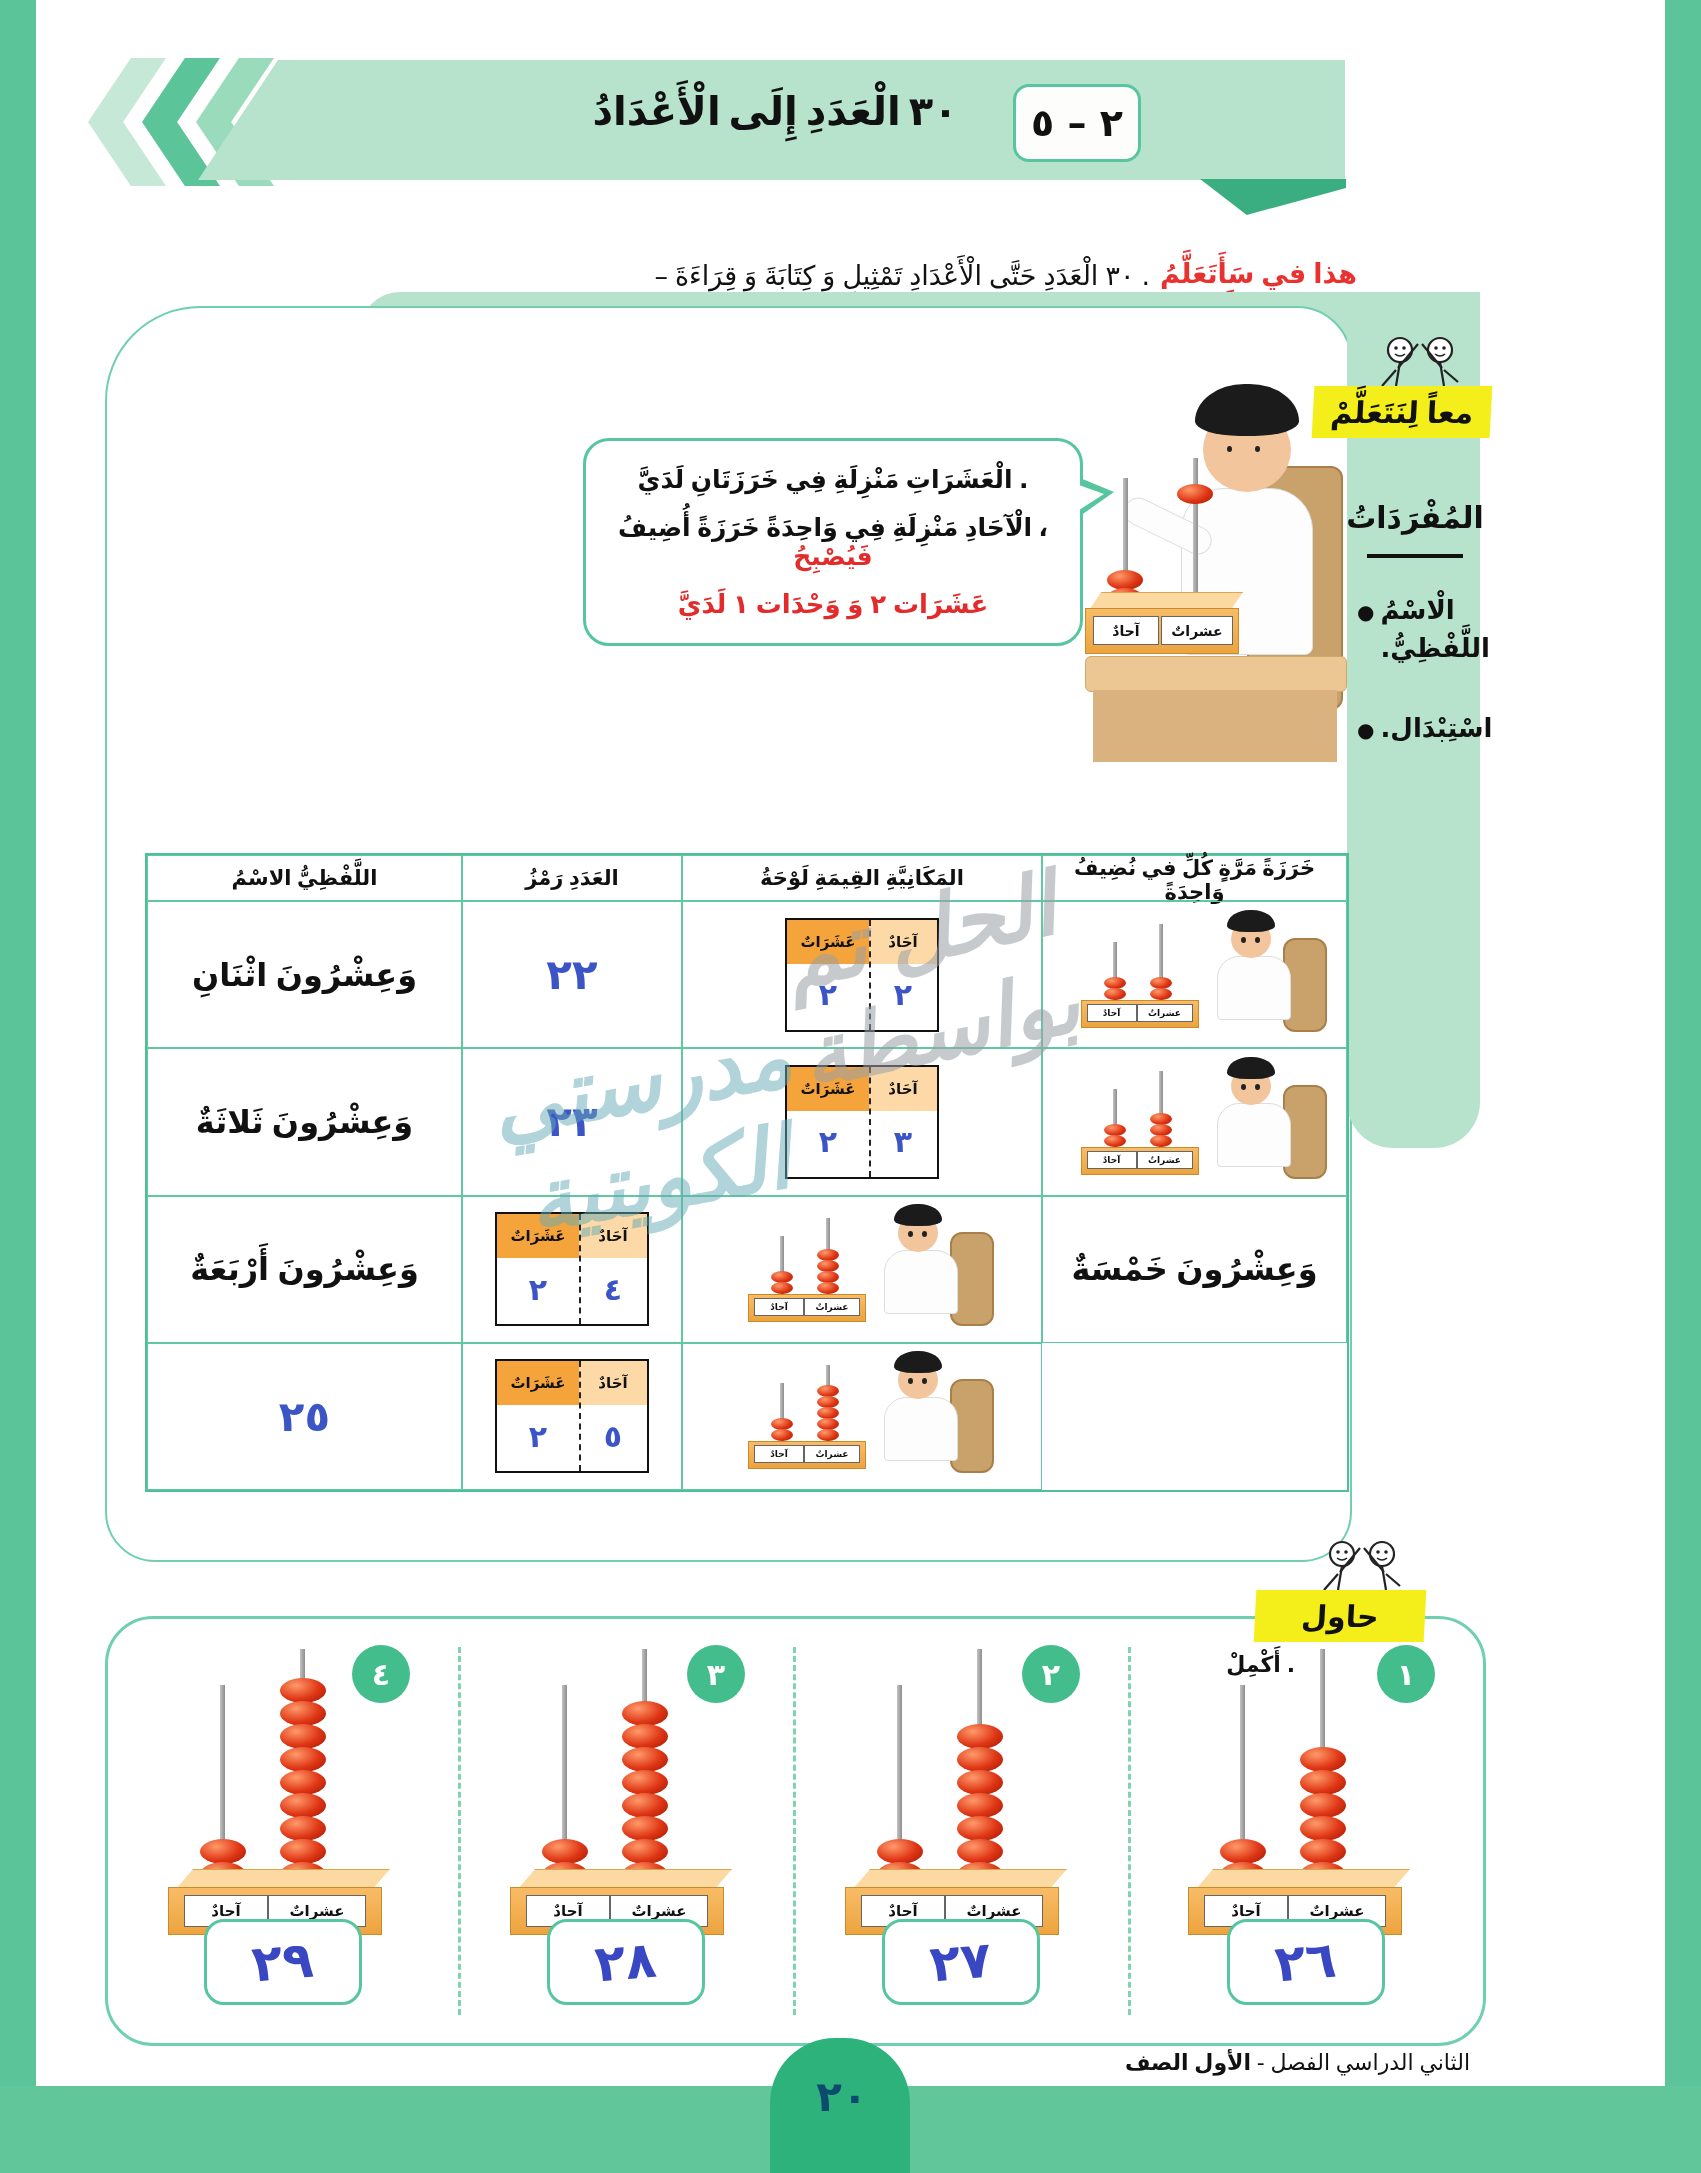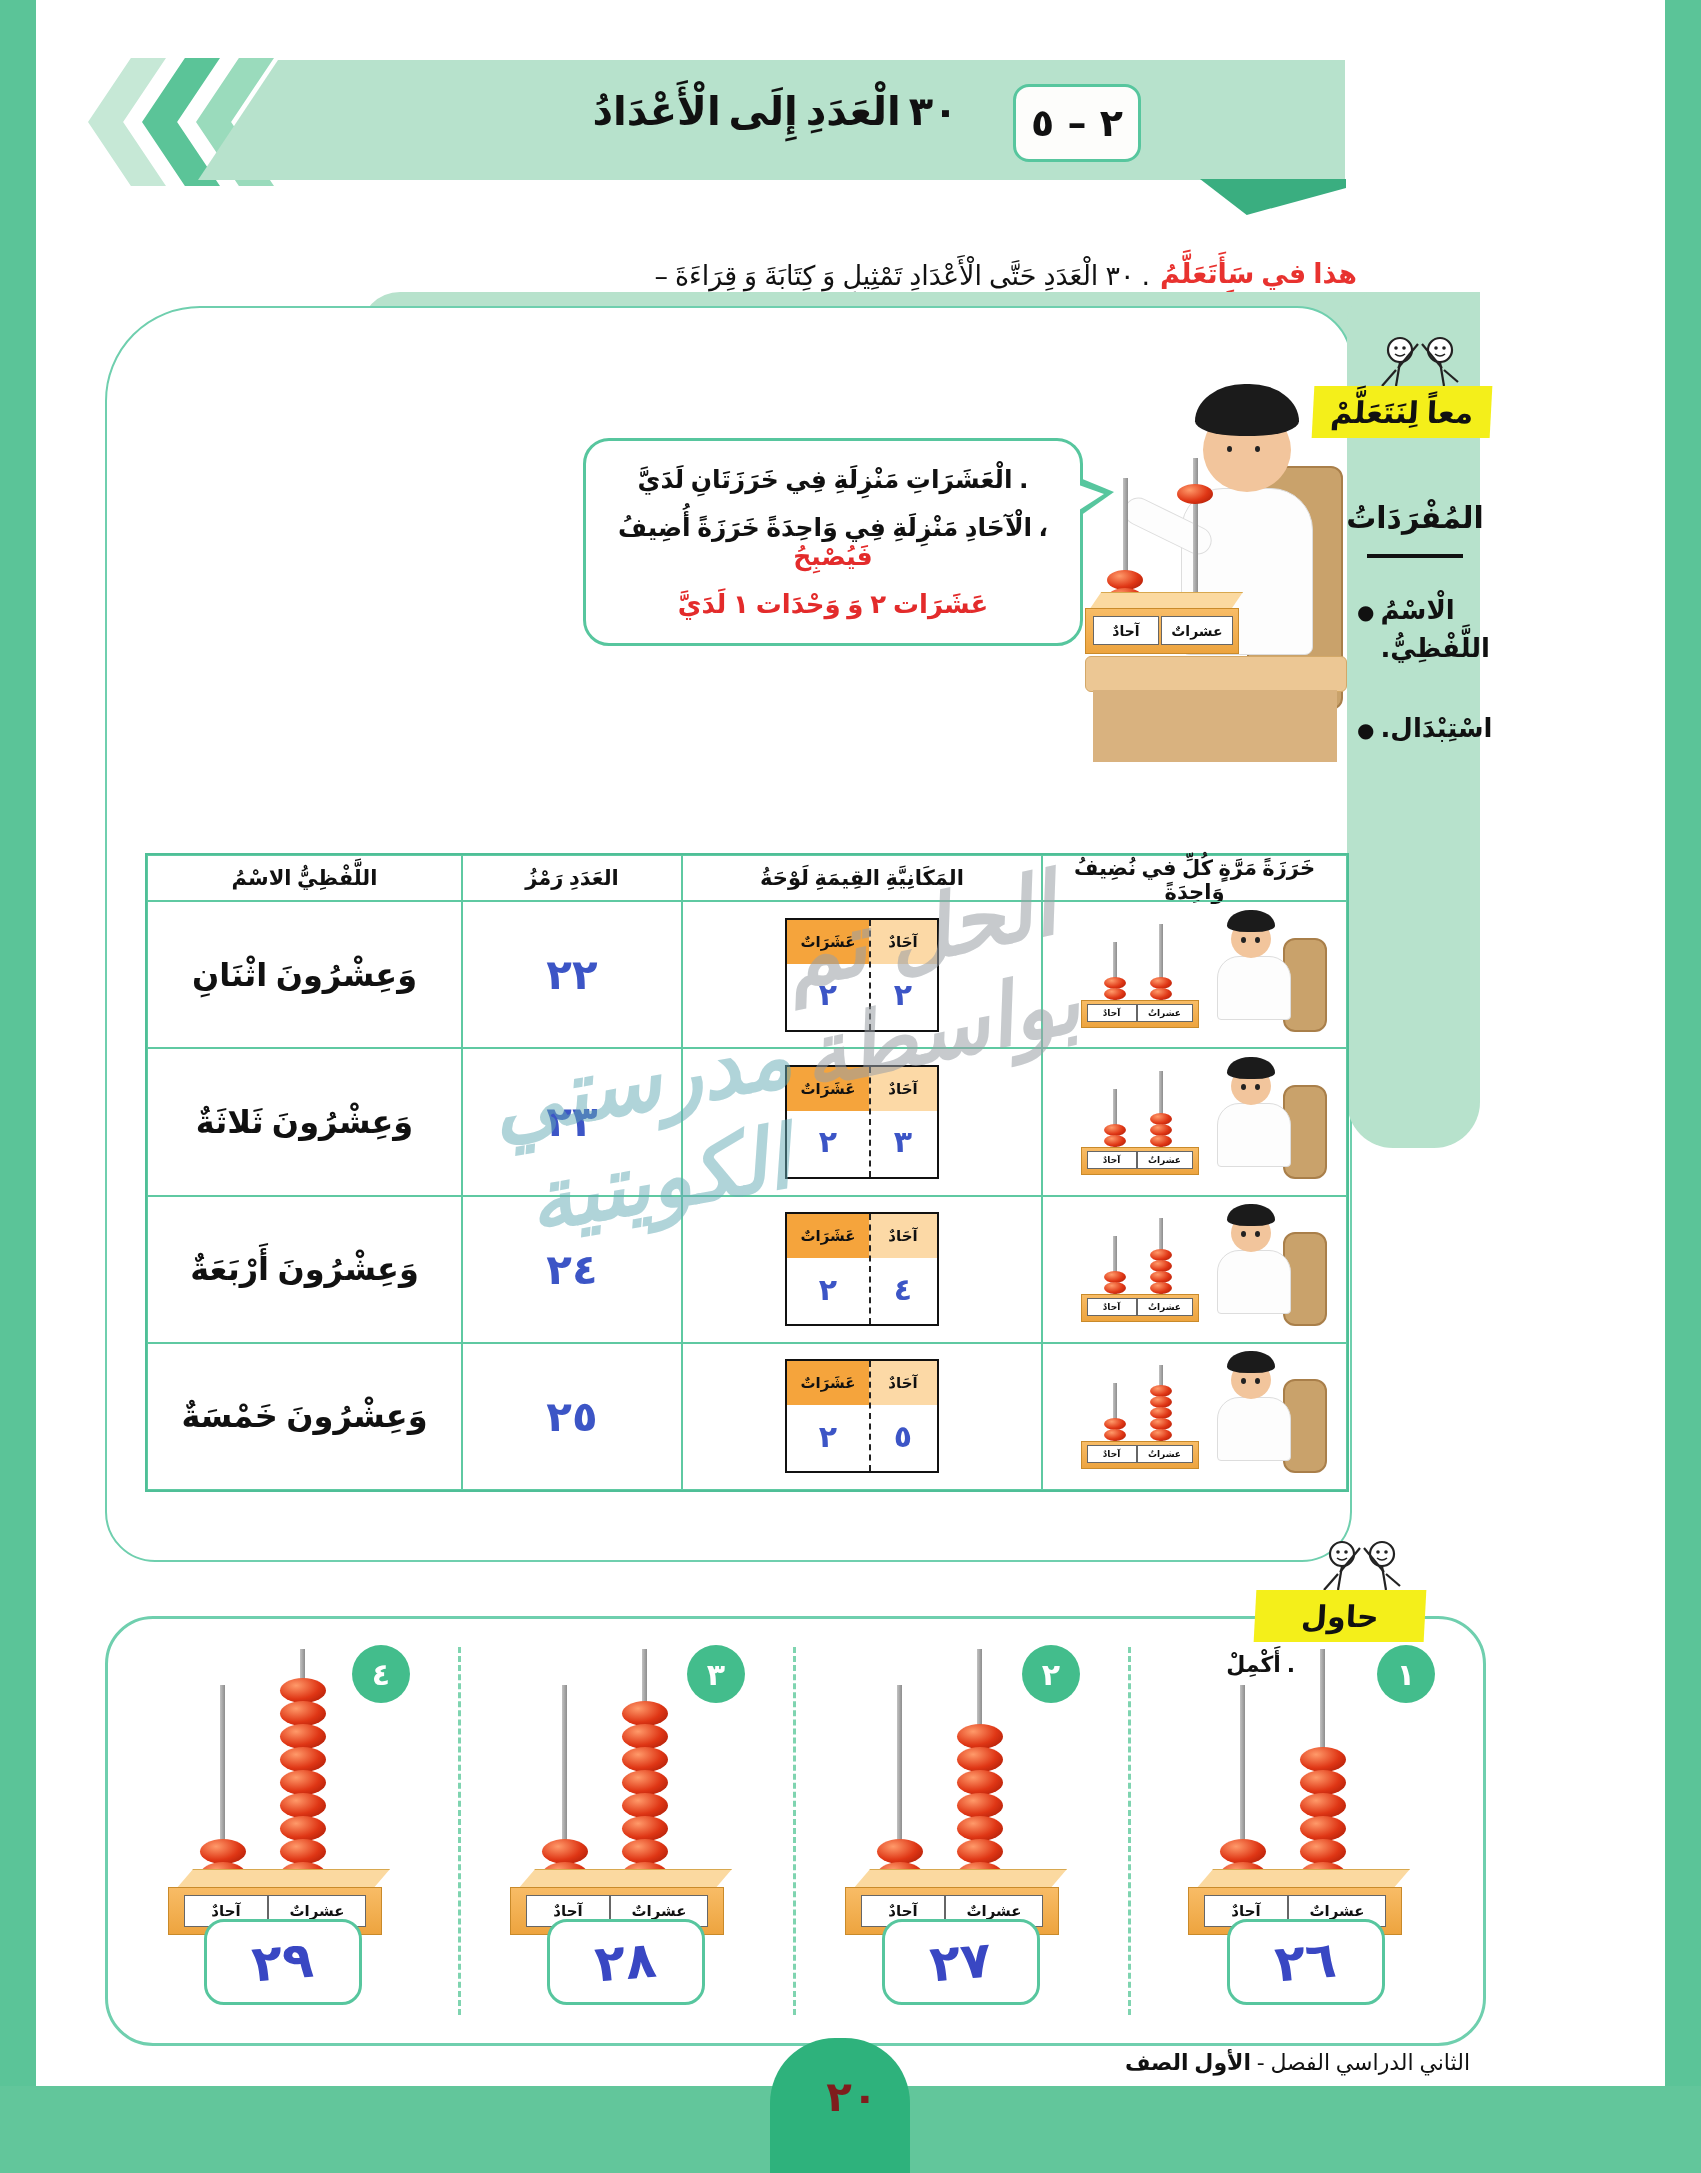--- a/index.html
+++ b/index.html
@@ -9,21 +9,21 @@
   
   .tok{display:flex;direction:ltr;flex-wrap:wrap;column-gap:.26em;align-items:baseline;justify-content:center;}
   .tok .w{direction:rtl;unicode-bidi:isolate;white-space:nowrap;}
   .c-blue{color:#3c55c6;font-weight:bold;}
   .c-red{color:#e32b2b;}
   .c-bold{font-weight:bold;}
   
   .edge{background:#5bc498;top:0;width:36px;height:2173px;}
   .band-bottom{left:0;top:2086px;width:1701px;height:87px;background:#62c69b;z-index:6;}
   .page-tab{left:770px;top:2038px;width:140px;height:135px;background:#2eb27c;border-radius:65px 65px 0 0;z-index:7;}
-  .page-num{left:12px;top:34px;width:100%;text-align:center;font-size:42px;font-weight:bold;color:#7f1d1d;}
+  .page-num{left:2px;top:34px;width:100%;text-align:center;font-size:42px;font-weight:bold;color:#0c4a6e;}
   .chev{top:58px;width:78px;height:128px;clip-path:polygon(55% 0,100% 0,45% 50%,100% 100%,55% 100%,0 50%);}
   .banner{left:198px;top:60px;width:1147px;height:120px;background:#b7e2cc;clip-path:polygon(80px 0,100% 0,100% 100%,0 100%);}
   .banner-fold{left:1200px;top:179px;width:146px;height:36px;background:#3aae80;clip-path:polygon(0 0,100% 0,100% 25%,32% 100%);}
   .title-en{left:262px;top:133px;font-family:"Liberation Sans",sans-serif;font-size:35px;font-weight:bold;color:#ee2533;}
   .lesson-box{left:1013px;top:84px;width:122px;height:72px;background:#fdfdfb;border:3px solid #57c69e;border-radius:16px;
               display:flex;align-items:center;justify-content:center;font-size:38px;font-weight:bold;}
   .title-ar{left:560px;top:88px;width:430px;font-size:40px;font-weight:bold;gap:8px;}
   
   .obj{font-size:27px;}
   .obj-intro{left:1160px;top:258px;width:270px;color:#e8322f;font-weight:bold;justify-content:flex-start;}
@@ -414,21 +414,20 @@
         <div class="abase" style="left:26px;top:92px;width:116px;height:26px;"></div>
         <div class="alabel" style="left:32px;top:96px;width:48px;height:16px;font-size:9px;">آحادٌ</div>
         <div class="alabel" style="left:82px;top:96px;width:54px;height:16px;font-size:9px;">عشراتٌ</div>
       </div>
     </div>
 
     <div class="mc mname tok">
         <span class="w">أَرْبَعَةٌ</span>
         <span class="w">وَعِشْرُونَ</span>
       </div>
-    <div class="mc mnum">٢٤</div>
     <div class="mc">
       <div class="pv-sm pvt" style="position:relative;">
         <div class="hd">
             <div class="cell tens" style="height:44px;">عَشَرَاتٌ</div>
             <div class="cell ones" style="height:44px;flex:1;">آحَادٌ</div>
           </div>
         <div class="vals">
             <div class="cell" style="width:82px;height:62px;">٢</div>
             <div class="cell" style="flex:1;height:62px;">٤</div>
           </div>

